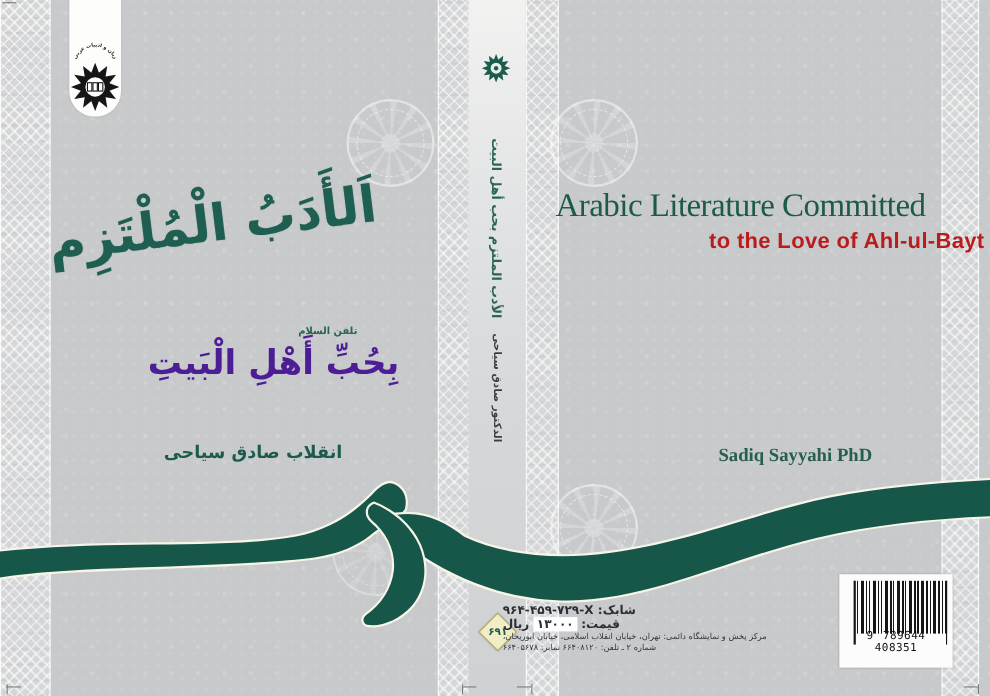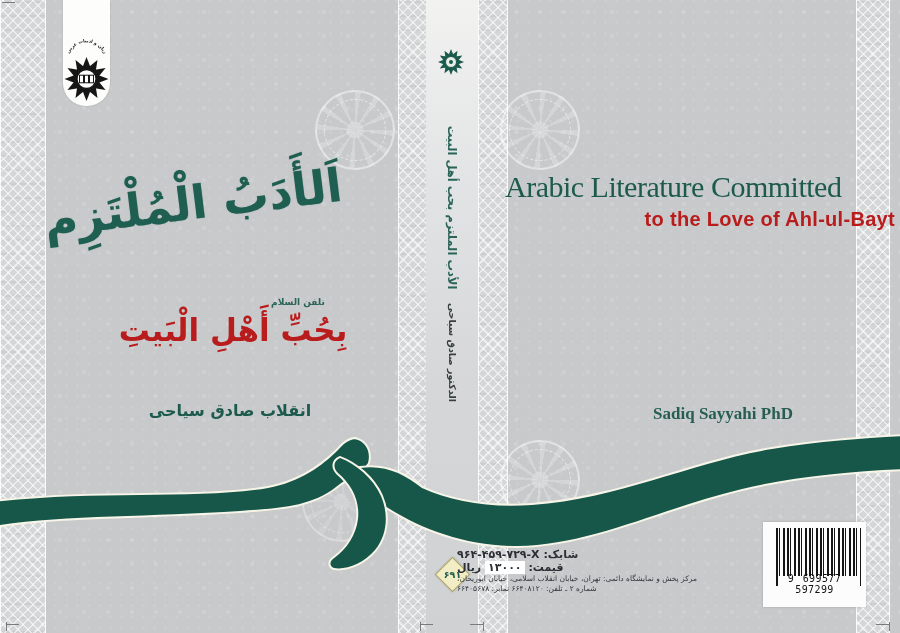--- a/index.html
+++ b/index.html
@@ -57,23 +57,23 @@
   .pub-tab svg{position:absolute;left:0;top:30px;}
   
   .back-title{
     position:absolute;left:18px;top:178px;width:350px;z-index:3;
     text-align:center;direction:rtl;
     font-size:46px;font-weight:bold;color:#1e5f51;
     transform:rotate(-7deg);letter-spacing:-2px;line-height:1.1;
     text-shadow:0 0 1px rgba(30,95,81,.35);
   }
   .back-subtitle{
-    position:absolute;left:88px;top:312px;width:290px;z-index:3;
-    text-align:center;direction:rtl;
-    font-size:31px;font-weight:bold;color:#b91c1c;letter-spacing:-1px;
+    position:absolute;left:73px;top:312px;width:290px;z-index:3;
+    text-align:right;direction:rtl;
+    font-size:31px;font-weight:bold;color:#4c1d95;letter-spacing:-1px;
   }
   .honorific{
     position:absolute;left:268px;top:297px;width:60px;z-index:4;
     text-align:center;direction:rtl;
     font-size:9px;font-weight:bold;color:#2a6457;
   }
   .back-author{
     position:absolute;left:120px;top:401px;width:220px;z-index:3;
     text-align:center;direction:rtl;
     font-size:16px;font-weight:bold;color:#1c5a4e;
@@ -274,21 +274,21 @@
       <span>قیمت:</span>
       <span class="chip">۱۳۰۰۰</span>
       <span>ریال</span>
     </div>
     <div class="l3">مرکز پخش و نمایشگاه دائمی: تهران، خیابان انقلاب اسلامی، خیابان ابوریحان،</div>
     <div class="l4">شماره ۲ ـ تلفن: ۶۶۴۰۸۱۲۰ نمابر: ۶۶۴۰۵۶۷۸</div>
   </div>
 
   <div class="barcode">
     <div class="bars"></div>
-    <div class="barcode-digits">9 699577 597299</div>
+    <div class="barcode-digits">9 789644 408351</div>
   </div>
 
   <div class="trim trim-h" style="left:2px;top:2px;"></div>
   <div class="trim trim-h" style="left:6px;top:624px;"></div>
   <div class="trim trim-v" style="left:6px;top:622px;"></div>
   <div class="trim trim-h" style="left:420px;top:624px;"></div>
   <div class="trim trim-v" style="left:420px;top:622px;"></div>
   <div class="trim trim-h" style="left:470px;top:624px;"></div>
   <div class="trim trim-v" style="left:483px;top:622px;"></div>
   <div class="trim trim-h" style="left:876px;top:624px;"></div>

